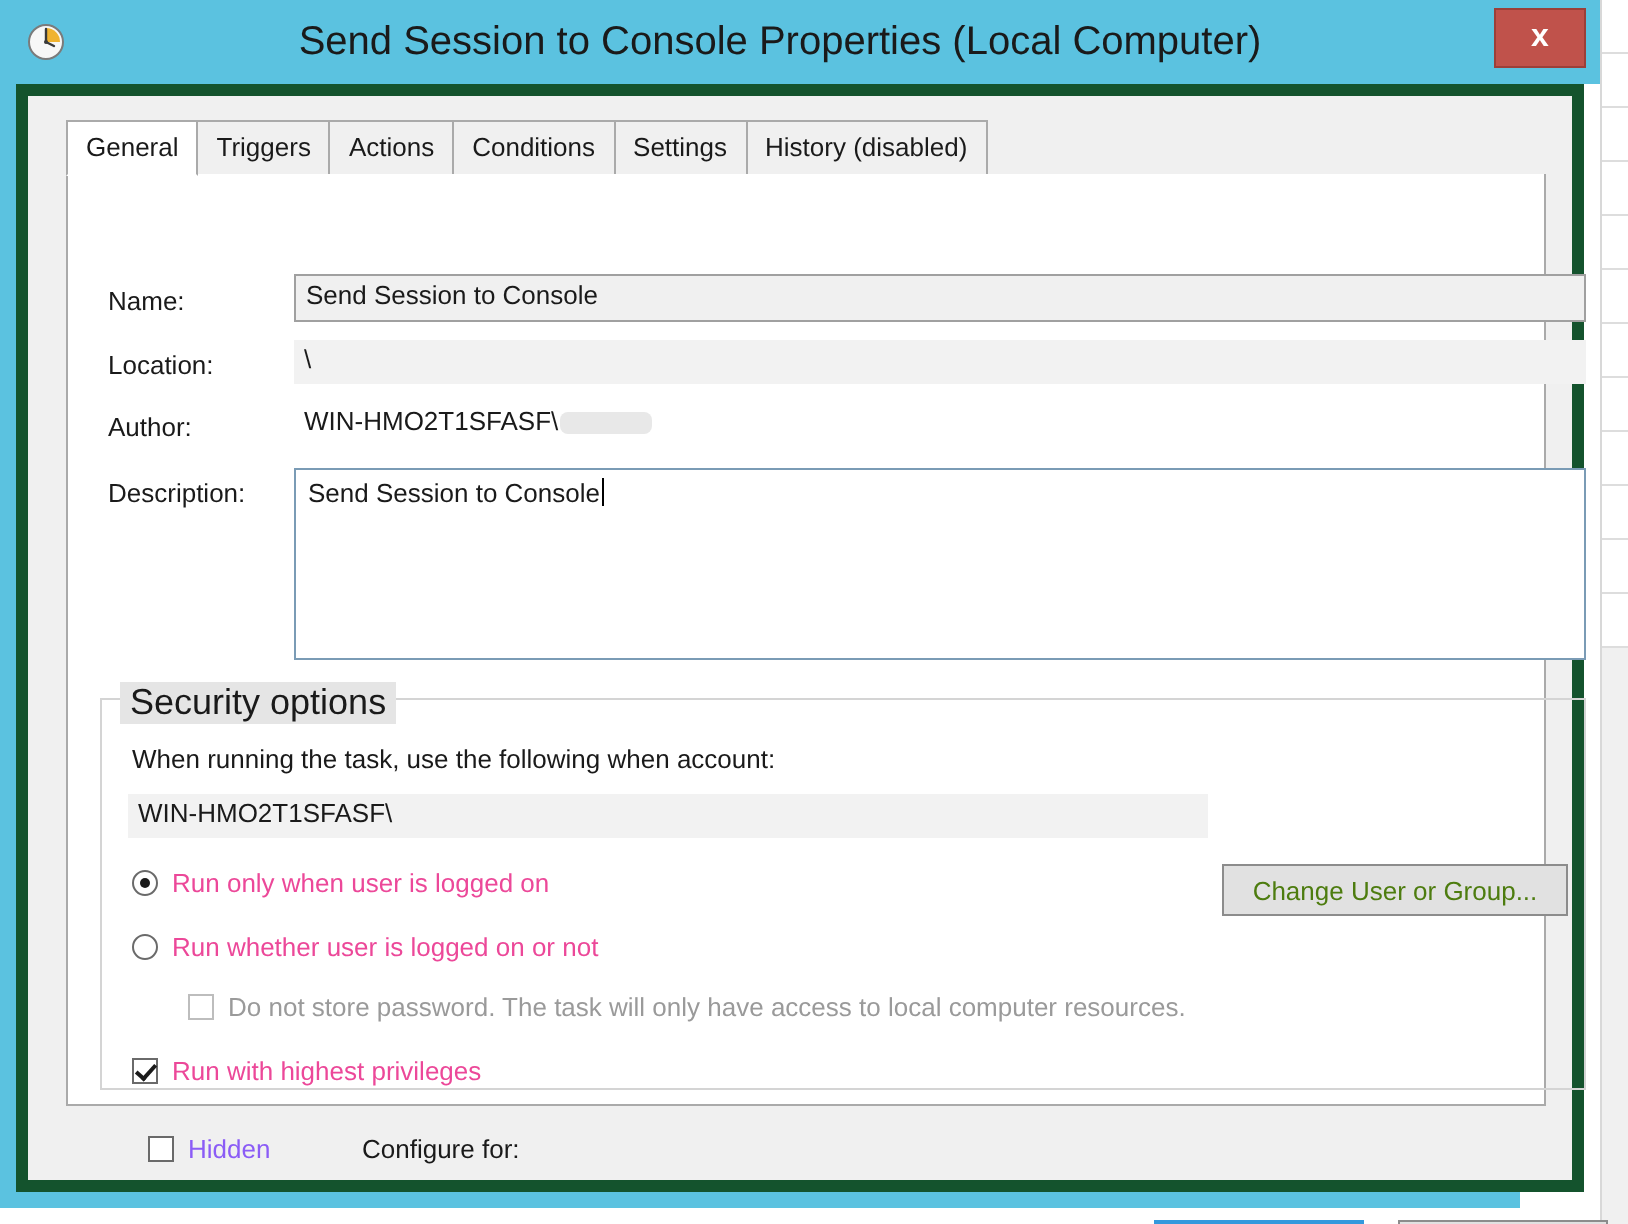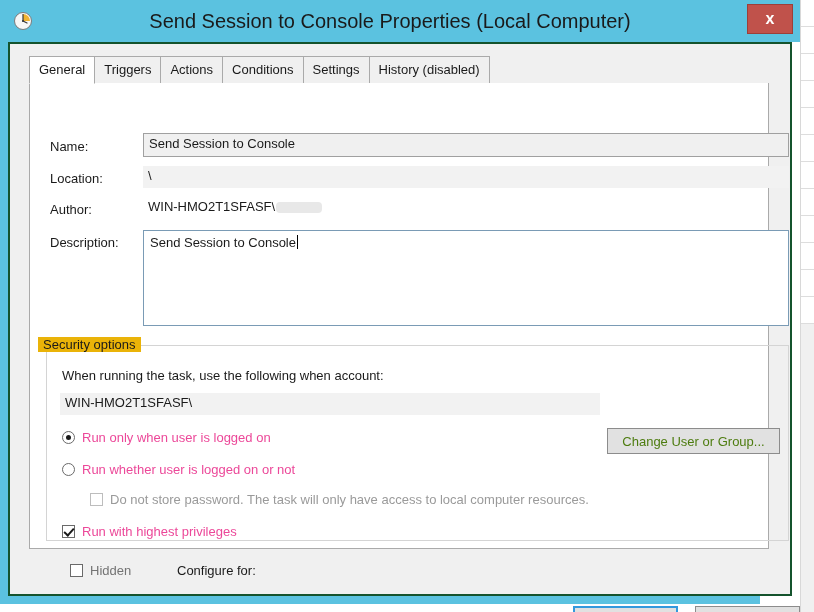--- a/index.html
+++ b/index.html
@@ -93,21 +93,21 @@
   }
 
   
   #dialog-body {
     position: absolute;
     left: 8px;
     top: 42px;
     width: 784px;
     height: 554px;
     background: #f0f0f0;
-    border: 2px solid #14532d;
+    border: 6px solid #14532d;
     box-sizing: border-box;
   }
 
   
   #tab-strip {
     position: absolute;
     left: 19px;
     top: 12px;
     height: 28px;
     width: 740px;
@@ -217,25 +217,25 @@
     position: absolute;
     left: 16px;
     top: 262px;
     width: 743px;
     height: 196px;
     border: 1px solid #d4d4d4;
     box-sizing: border-box;
   }
   #security-legend {
     position: absolute;
-    left: 8px;
+    left: 26px;
     top: 254px;
-    background: #eab308;
+    background: #e5e5e5;
     padding: 0 5px;
-    font-size: 13px;
+    font-size: 18px;
     color: #1a1a1a;
   }
 
   .opt-row {
     position: absolute;
     font-size: 13px;
     color: #ec4899;
     white-space: nowrap;
   }
   .opt-row.disabled { color: #9a9a9a; }
@@ -300,21 +300,21 @@
     cursor: pointer;
     box-sizing: border-box;
   }
 
   
   #hidden-row {
     position: absolute;
     left: 34px;
     top: 519px;
     font-size: 13px;
-    color: #737373;
+    color: #8b5cf6;
     white-space: nowrap;
     padding-left: 26px;
   }
   #configure-label {
     position: absolute;
     left: 167px;
     top: 519px;
     font-size: 13px;
     color: #1a1a1a;
     white-space: nowrap;

